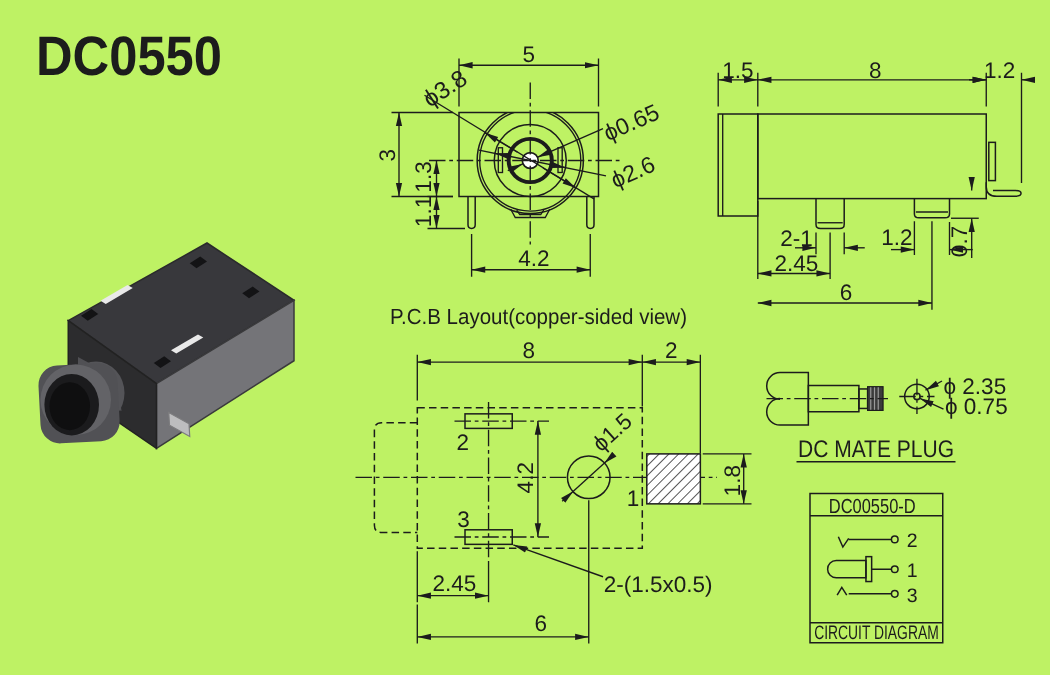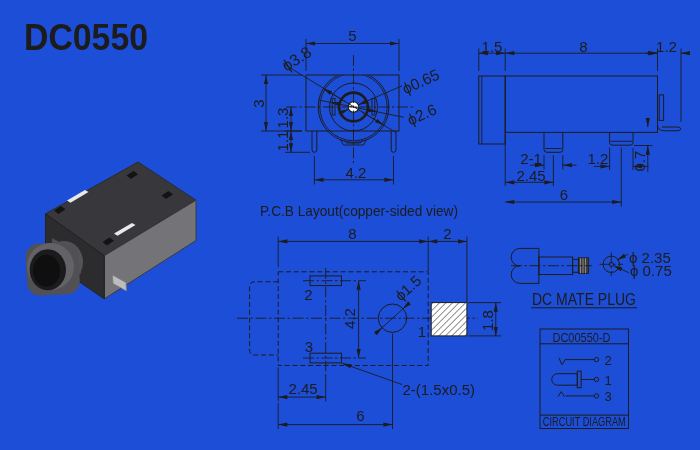--- a/index.html
+++ b/index.html
@@ -1,16 +1,16 @@
 <!DOCTYPE html>
 <html><head>
 <meta charset="utf-8">
 <style>
   html,body{margin:0;padding:0;background:#fff;}
-  .page{width:700px;height:450px;position:relative;overflow:hidden;background:#1d4ed8;}
+  .page{width:700px;height:450px;position:relative;overflow:hidden;background:#bef264;}
   svg text{font-family:"Liberation Sans",sans-serif;fill:#1c1c1c;}
 </style>
 </head>
 <body>
 <div class="page">
 <svg width="700" height="450" viewBox="0 0 700 450" xmlns="http://www.w3.org/2000/svg">
 <defs>
   <marker id="ar" orient="auto" markerWidth="12" markerHeight="6" refX="9.3" refY="3" markerUnits="userSpaceOnUse">
     <path d="M0.2,0.9 L9.3,3 L0.2,5.1 z" fill="#1c1c1c"></path>
   </marker>

